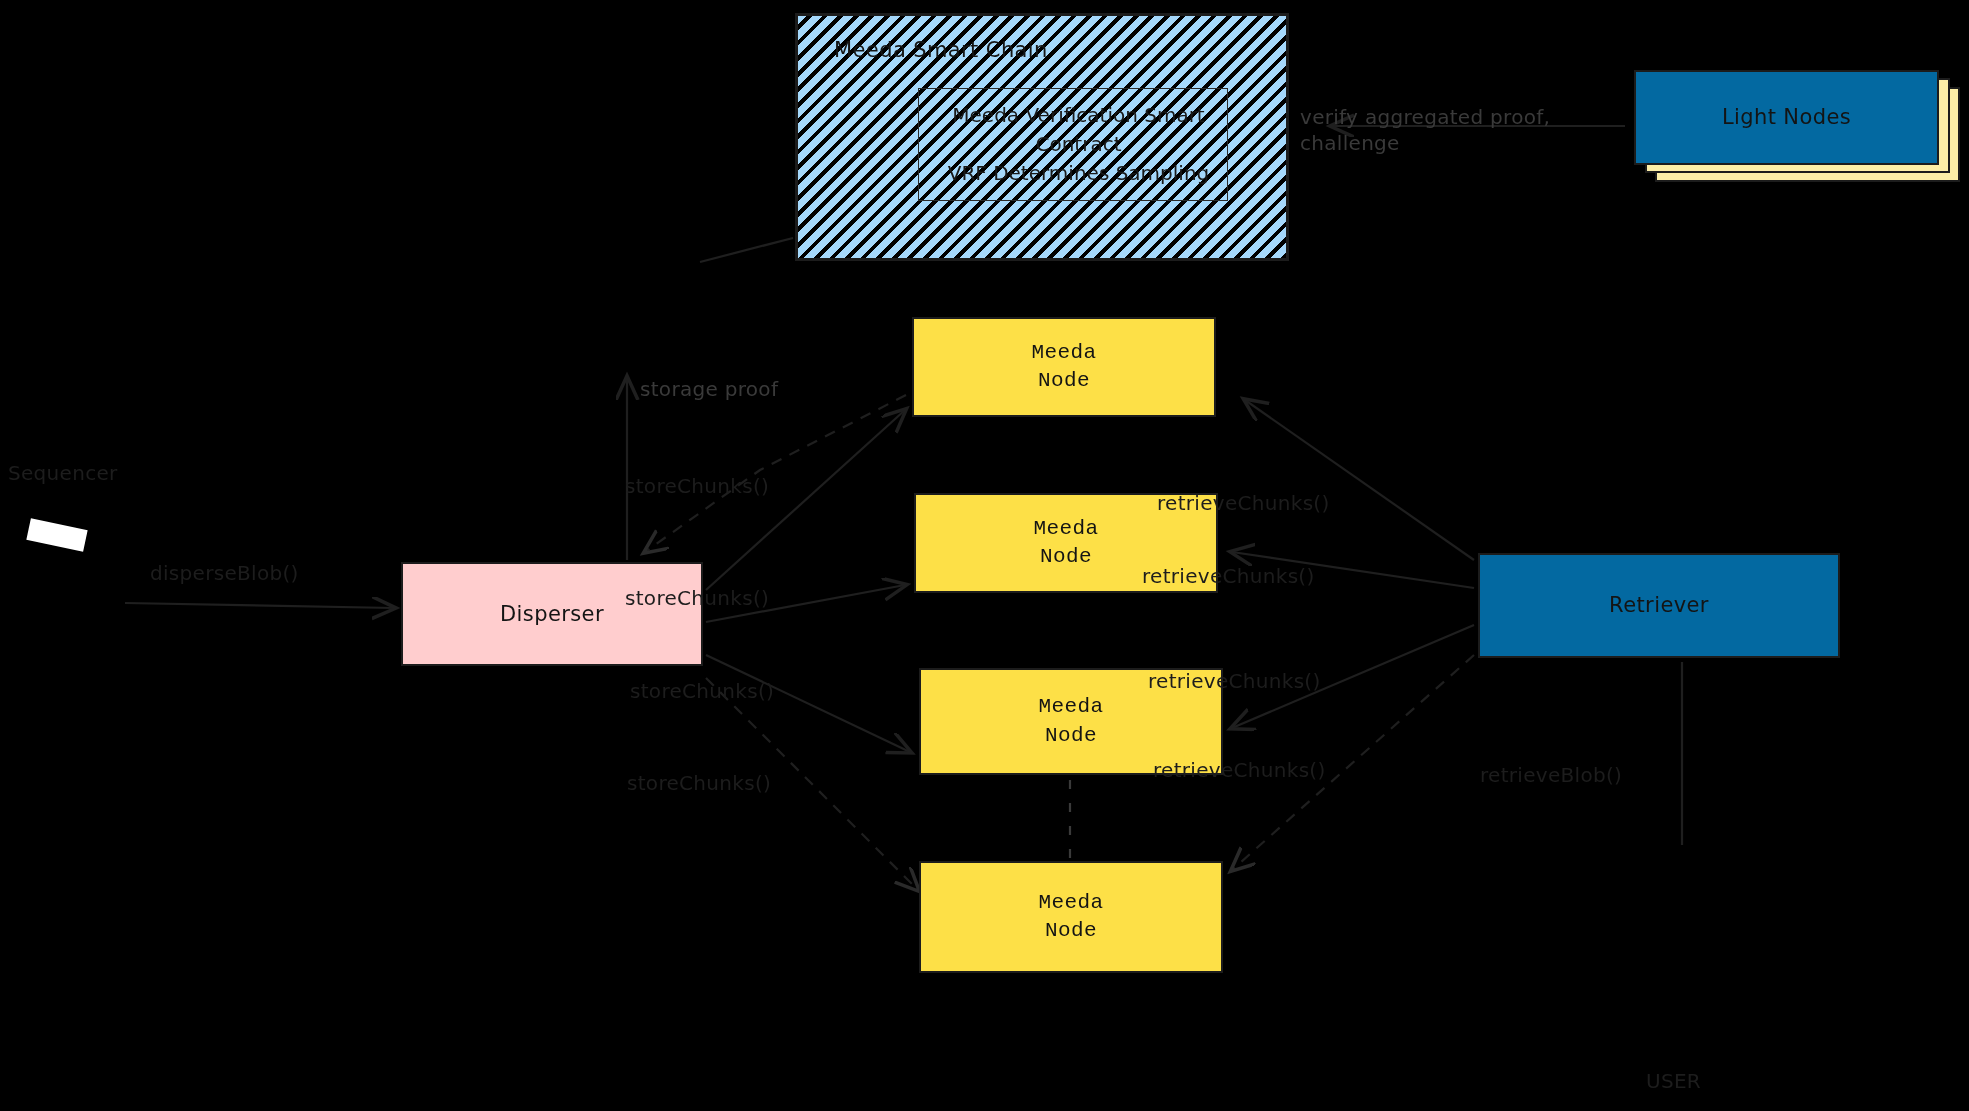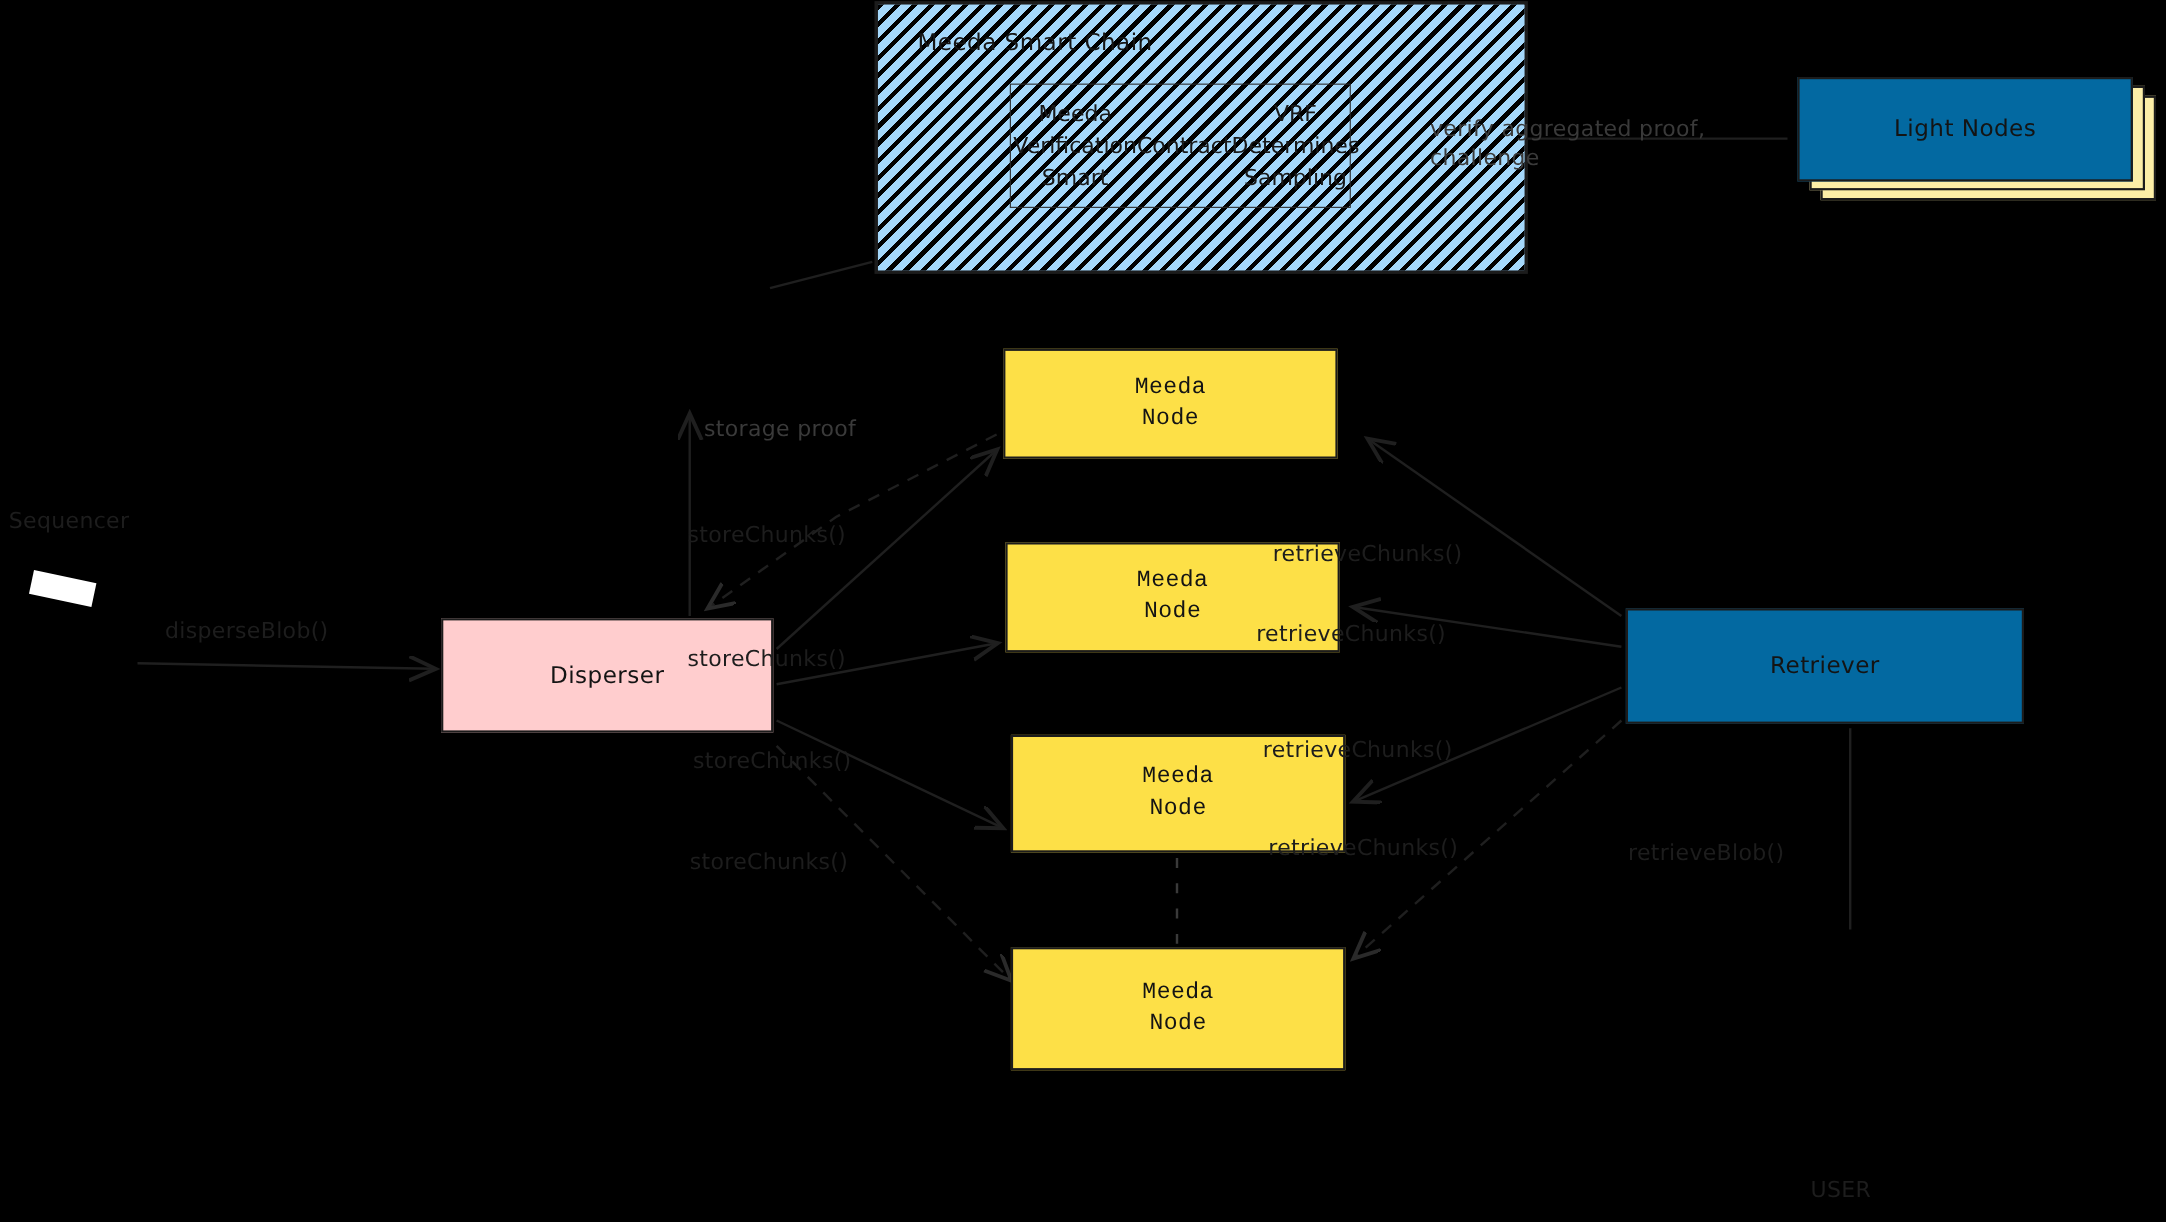--- a/index.html
+++ b/index.html
@@ -75,20 +75,21 @@
       -45deg,
       #000000 0px, #000000 4px,
       #a5d8fb 4px, #a5d8fb 11px
     );
   }
   .hatch-inner {
     position: absolute;
     box-sizing: border-box;
     border: 1.5px solid #2a2a2a;
     display: flex;
+    flex-direction: column;
     align-items: center;
     justify-content: center;
     text-align: center;
     color: #181818;
     font-size: 20px;
     line-height: 1.45;
     white-space: pre-line;
     padding-left: 11px;
   }
   .hatch-title {
@@ -145,21 +146,21 @@
       <path d="M1474,655 L1232,870" stroke-dasharray="11,9" marker-end="url(#ahd)"></path>
 
       <path d="M1682,662 L1682,845"></path>
 
       <path d="M1625,126 L1332,126" marker-end="url(#ah)"></path>
 
       <path d="M1070,780 L1070,860" stroke-dasharray="9,14" stroke="#3a3a3a"></path>
     </g>
   </svg>
 
-  <div class="hatch-wrap" style="left:795px; top:1px; width:594px; height:248px;">
+  <div class="hatch-wrap" style="left:795px; top:13px; width:494px; height:248px;">
     <div class="hatch-fill"></div>
     <div class="hatch-title" style="left:36px; top:22px;">Meeda Smart Chain</div>
     <div class="hatch-inner" style="left:120px; top:72px; width:310px; height:113px;">
       <span>Meeda Verification Smart</span>
       <span>Contract</span>
       <span>VRF Determines Sampling</span>
     </div>
   </div>
 
   <div class="stack-shadow" style="left:1655px; top:87px; width:305px; height:95px;"></div>

